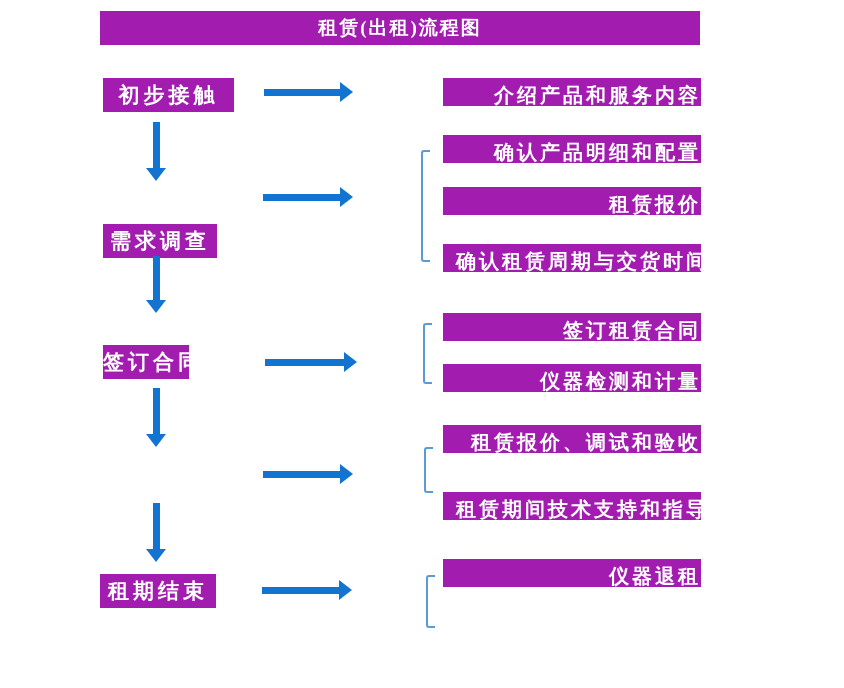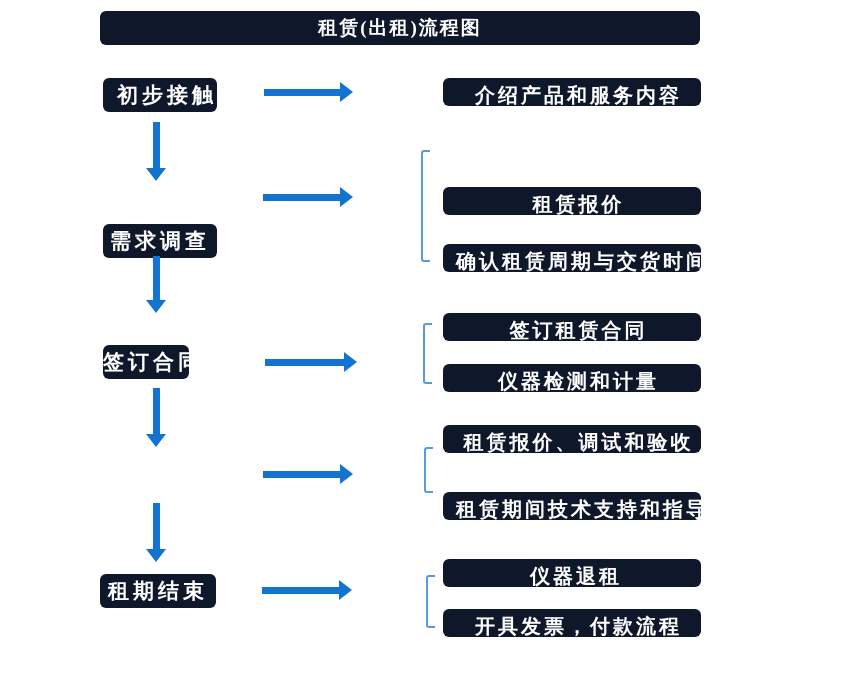--- a/index.html
+++ b/index.html
@@ -10,26 +10,25 @@
   .canvas {
     position: relative;
     width: 844px;
     height: 688px;
     background: #ffffff;
     font-family: "Liberation Serif", serif;
     overflow: hidden;
   }
   .box {
     position: absolute;
-    background: #0f172a;
+    background: #a21caf;
     color: #ffffff;
     font-weight: bold;
     box-sizing: border-box;
     white-space: nowrap;
-    border-radius: 6px;
   }
   .title-bar {
     left: 100px;
     top: 11px;
     width: 600px;
     height: 34px;
     line-height: 34px;
     text-align: center;
     font-size: 19px;
     letter-spacing: 2px;
@@ -42,21 +41,21 @@
     letter-spacing: 4px;
   }
   .detail {
     left: 443px;
     width: 258px;
     height: 28px;
     line-height: 35px;
     padding-left: 13px;
     font-size: 20px;
     letter-spacing: 3px;
-    text-align: center;
+    text-align: right;
     font-family: Liberation Serif, serif;
   }
   
   .arrow-down {
     position: absolute;
     width: 20px;
     display: flex;
     flex-direction: column;
     align-items: center;
   }
@@ -105,21 +104,21 @@
 </style>
 </head>
 <body>
 
 <div class="canvas">
 
   <div class="box title-bar">
     <span>租赁(出租)流程图</span>
   </div>
 
-  <div class="box step" style="left:103px; top:78px;  width:114px;text-align:right;">初步接触</div>
+  <div class="box step" style="left:103px; top:78px;  width:131px;">初步接触</div>
   <div class="box step" style="left:103px; top:188px; width:114px;margin-top:36px;">需求调查</div>
   <div class="box step" style="left:103px; top:345px; width:86px;">签订合同</div>
   <div class="box step" style="left:100px; top:574px; width:116px;">租期结束</div>
 
   <div class="arrow-down" style="left:146px; top:122px; height:59px;">
     <div class="ad-shaft"></div>
     <div class="ad-head"></div>
   </div>
   <div class="arrow-down" style="left:146px; top:256px; height:57px;">
     <div class="ad-shaft"></div>
@@ -154,22 +153,22 @@
     <div class="ar-shaft"></div>
     <div class="ar-head"></div>
   </div>
 
   <div class="bracket" style="left:421px; top:150px; height:112px;"></div>
   <div class="bracket" style="left:423px; top:323px; height:61px;"></div>
   <div class="bracket" style="left:424px; top:447px; height:46px;"></div>
   <div class="bracket" style="left:426px; top:575px; height:53px;"></div>
 
   <div class="box detail" style="top:78px;">介绍产品和服务内容</div>
+  <div class="box detail" style="top:135px;">确认产品明细和配置</div>
   <div class="box detail" style="top:187px;">租赁报价</div>
   <div class="box detail" style="top:244px;">确认租赁周期与交货时间</div>
   <div class="box detail" style="top:313px;">签订租赁合同</div>
   <div class="box detail" style="top:364px;">仪器检测和计量</div>
   <div class="box detail" style="top:425px;">租赁报价、调试和验收</div>
   <div class="box detail" style="top:492px;">租赁期间技术支持和指导</div>
   <div class="box detail" style="top:559px;padding-left:8px;">仪器退租</div>
-  <div class="box detail" style="top:609px;">开具发票，付款流程</div>
 
 </div>
 
 </body></html>

